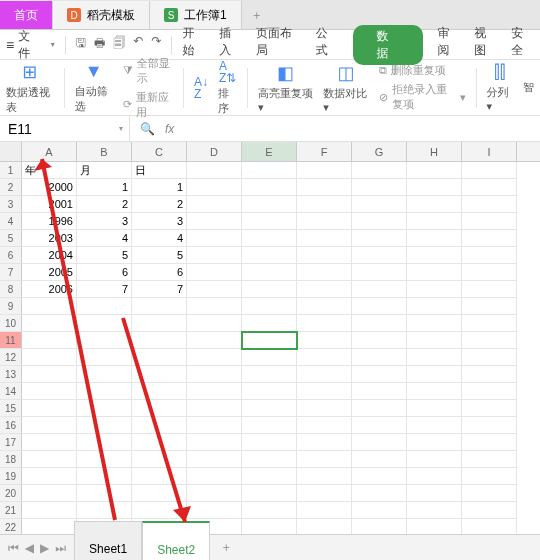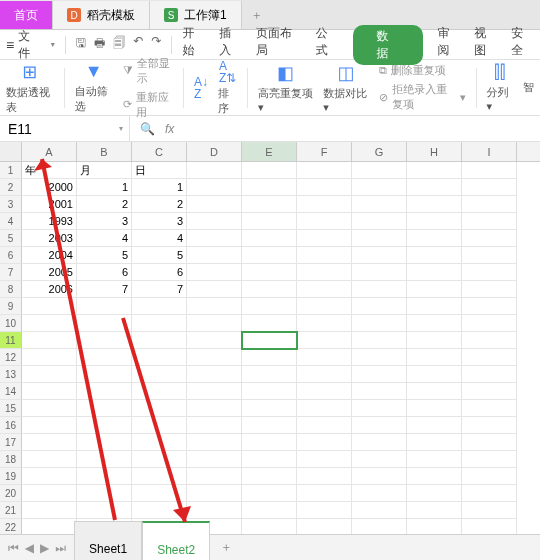--- a/index.html
+++ b/index.html
@@ -45,21 +45,21 @@
 
 
 .grid { position: relative; }
 .colheads { display: flex; height: 20px; background: #f3f3f3; border-bottom: 1px solid #ccc; }
 .corner { width: 22px; border-right: 1px solid #ccc; background: #eee; }
 .ch { width: 55px; border-right: 1px solid #ccc; display: flex; align-items: center; justify-content: center; font-size: 11px; color: #666; }
 .ch.sel { background: #d5e6d8; }
 .rows { }
 .row { display: flex; height: 17px; }
 .rh { width: 22px; border-right: 1px solid #ccc; border-bottom: 1px solid #e5e5e5; background: #f3f3f3; display: flex; align-items: center; justify-content: center; font-size: 10px; color: #666; }
-.rh.sel { background: #bef264; }
+.rh.sel { background: #fca5a5; }
 .cell { width: 55px; border-right: 1px solid #e5e5e5; border-bottom: 1px solid #e5e5e5; font-size: 11px; padding: 0 3px; display: flex; align-items: center; }
 .cell.num { justify-content: flex-end; }
 .cell.active { outline: 2px solid #3fa050; outline-offset: -1px; background: #fff; z-index: 2; }
 
 
 .sheetbar { position: absolute; bottom: 0; left: 0; right: 0; height: 26px; background: #f3f3f3; display: flex; align-items: center; border-top: 1px solid #d0d0d0; font-size: 12px; }
 .navbtns { display: flex; gap: 6px; padding: 0 8px; color: #999; }
 .navbtns span { cursor: pointer; }
 .sheet-tab { padding: 20px 14px; border: 1px solid #d0d0d0; border-bottom: none; background: #eee; cursor: pointer; margin-top: 2px; }
 .sheet-tab.active { background: #fff; color: #3fa050; border-top: 2px solid #3fa050; text-align: center; }
@@ -226,21 +226,21 @@
         <div class="cell num">2</div>
         <div class="cell"></div>
         <div class="cell"></div>
         <div class="cell"></div>
         <div class="cell"></div>
         <div class="cell"></div>
         <div class="cell"></div>
       </div>
       <div class="row">
         <div class="rh">4</div>
-        <div class="cell num">1993</div>
+        <div class="cell num">1996</div>
         <div class="cell num">3</div>
         <div class="cell num">3</div>
         <div class="cell"></div>
         <div class="cell"></div>
         <div class="cell"></div>
         <div class="cell"></div>
         <div class="cell"></div>
         <div class="cell"></div>
       </div>
       <div class="row">

